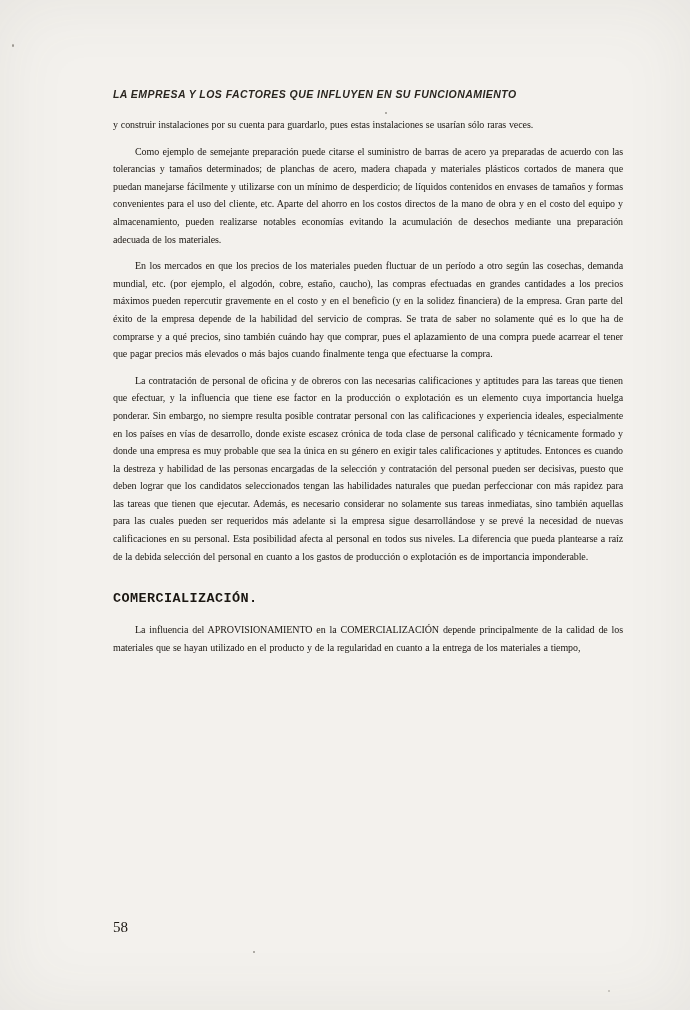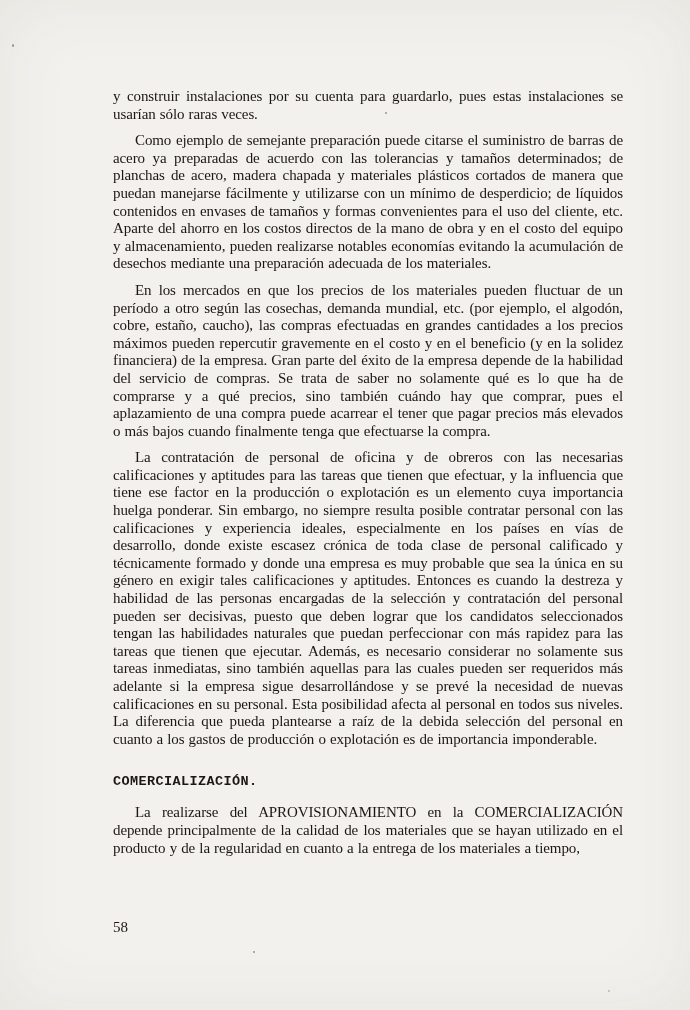--- a/index.html
+++ b/index.html
@@ -29,21 +29,21 @@
     font-size: 10.5px;
     font-weight: bold;
     letter-spacing: 0.45px;
     color: #2a2620;
     margin: 0 0 16px 0;
     white-space: nowrap;
   }
   .para {
     margin: 0 0 9px 0;
     text-align: justify;
-    font-size: 15px;
+    font-size: 10px;
     line-height: 17.6px;
     letter-spacing: -0.1px;
     word-spacing: 0.5px;
   }
   .para.indent { text-indent: 22px; }
   .para b { font-weight: normal; }
   .section-heading {
     font-size: 13.5px;
     font-weight: bold;
     letter-spacing: 0.4px;
@@ -64,27 +64,28 @@
     border-radius: 50%;
     width: 2px;
     height: 2px;
   }
 </style>
 </head>
 <body>
 
 <div class="scan-page">
   <div class="content">
+    <div class="running-header">LA EMPRESA Y LOS FACTORES QUE INFLUYEN EN SU FUNCIONAMIENTO</div>
     <main>
         <p class="para"><span>y construir instalaciones por su cuenta para guardarlo, pues estas instalaciones se usarían sólo raras veces.</span></p>
         <p class="para indent"><span>Como ejemplo de semejante preparación puede citarse el suministro de barras de acero ya preparadas de acuerdo con las tolerancias y tamaños determinados; de planchas de acero, madera chapada y materiales plásticos cortados de manera que puedan manejarse fácilmente y utilizarse con un mínimo de desperdicio; de líquidos contenidos en envases de tamaños y formas convenientes para el uso del cliente, etc. Aparte del ahorro en los costos directos de la mano de obra y en el costo del equipo y almacenamiento, pueden realizarse notables economías evitando la acumulación de desechos mediante una preparación adecuada de los materiales.</span></p>
         <p class="para indent"><span>En los mercados en que los precios de los materiales pueden fluctuar de un período a otro según las cosechas, demanda mundial, etc. (por ejemplo, el algodón, cobre, estaño, caucho), las compras efectuadas en grandes cantidades a los precios máximos pueden repercutir gravemente en el costo y en el beneficio (y en la solidez financiera) de la empresa. Gran parte del éxito de la empresa depende de la habilidad del servicio de compras. Se trata de saber no solamente </span><b>qué</b><span> es lo que ha de comprarse y a qué precios, sino también </span><b>cuándo</b><span> hay que comprar, pues el aplazamiento de una compra puede acarrear el tener que pagar precios más elevados o más bajos cuando finalmente tenga que efectuarse la compra.</span></p>
         <p class="para indent"><span>La contratación de personal de oficina y de obreros con las necesarias calificaciones y aptitudes para las tareas que tienen que efectuar, y la influencia que tiene ese factor en la producción o explotación es un elemento cuya importancia huelga ponderar. Sin embargo, no siempre resulta posible contratar personal con las calificaciones y experiencia ideales, especialmente en los países en vías de desarrollo, donde existe escasez crónica de toda clase de personal calificado y técnicamente formado y donde una empresa es muy probable que sea la única en su género en exigir tales calificaciones y aptitudes. Entonces es cuando la destreza y habilidad de las personas encargadas de la selección y contratación del personal pueden ser decisivas, puesto que deben lograr que los candidatos seleccionados tengan las habilidades naturales que puedan perfeccionar con más rapidez para las tareas que tienen que ejecutar. Además, es necesario considerar no solamente sus tareas inmediatas, sino también aquellas para las cuales pueden ser requeridos más adelante si la empresa sigue desarrollándose y se prevé la necesidad de nuevas calificaciones en su personal. Esta posibilidad afecta al personal en todos sus niveles. La diferencia que pueda plantearse a raíz de la debida selección del personal en cuanto a los gastos de producción o explotación es de importancia imponderable.</span></p>
         <h2 class="section-heading">COMERCIALIZACIÓN.</h2>
-        <p class="para indent"><span>La realizarse del APROVISIONAMIENTO en la COMERCIALIZACIÓN depende principalmente de la calidad de los materiales que se hayan utilizado en el producto y de la regularidad en cuanto a la entrega de los materiales a tiempo,</span></p>
+        <p class="para indent"><span>La influencia del APROVISIONAMIENTO en la COMERCIALIZACIÓN depende principalmente de la calidad de los materiales que se hayan utilizado en el producto y de la regularidad en cuanto a la entrega de los materiales a tiempo,</span></p>
       </main>
   </div>
   <div class="page-number">58</div>
   <div class="speck" style="left:12px; top:44px; height:3px;"></div>
   <div class="speck" style="left:385px; top:112px;"></div>
   <div class="speck" style="left:253px; top:951px;"></div>
   <div class="speck" style="left:608px; top:990px; opacity:0.6;"></div>
 </div>
 
 </body></html>

